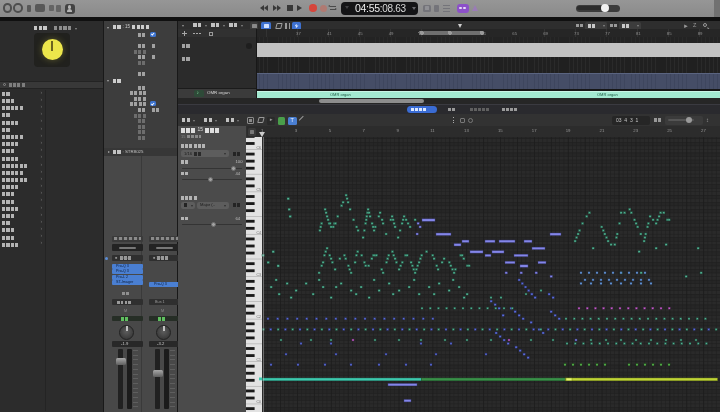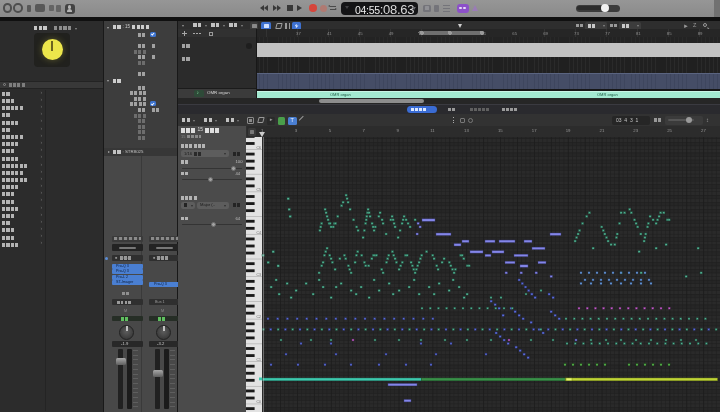--- a/index.html
+++ b/index.html
@@ -23,21 +23,21 @@
 <div style="left:287px;top:5px;width:6px;height:6px;background:#383838;"></div>
 <div style="left:296.5px;top:4.5px;width:0;height:0;border-top:3.5px solid transparent;border-bottom:3.5px solid transparent;border-left:5.5px solid #383838;"></div>
 <div style="left:309px;top:4px;width:7.5px;height:7.5px;border-radius:50%;background:#d5463c;"></div>
 <div style="left:319.5px;top:4.5px;width:7px;height:7px;border-radius:50%;background:#b07a72;"></div>
 <div style="left:329.5px;top:5.5px;width:6px;height:1.3px;background:#4a4a4a;"></div>
 <div style="left:329.5px;top:8.5px;width:6px;height:1.3px;background:#4a4a4a;"></div>
 <div style="left:328.2px;top:4.8px;width:0;height:0;border-top:1.5px solid transparent;border-bottom:1.5px solid transparent;border-right:2px solid #4a4a4a;"></div>
 <div style="left:335.3px;top:7.8px;width:0;height:0;border-top:1.5px solid transparent;border-bottom:1.5px solid transparent;border-left:2px solid #4a4a4a;"></div>
 <div style="left:341px;top:1.5px;width:77px;height:13.5px;background:#141416;border-radius:4px;"></div>
 <div style="left:345px;top:6px;width:0;height:0;border-left:2.0px solid transparent;border-right:2.0px solid transparent;border-top:3px solid #3f3f42;"></div>
-<div style="left:355px;top:3px;font-size:10.5px;color:#ededed;line-height:1;letter-spacing:-0.3px;">04:55<span style="font-size:13px;color:#d8d8d8;">:08.63</span></div>
+<div style="left:355px;top:3px;font-size:10.5px;color:#ededed;line-height:1;letter-spacing:-0.3px;">04:55<span style="font-size:10px;color:#d8d8d8;">:08.63</span></div>
 <div style="left:411.5px;top:6.5px;width:0;height:0;border-left:2.0px solid transparent;border-right:2.0px solid transparent;border-top:3px solid #6a6a6e;"></div>
 <div style="left:423px;top:4.5px;width:7.5px;height:7px;background:#74747a;border-radius:1.5px;"></div>
 <div style="left:424.8px;top:6.2px;width:4px;height:3.6px;background:#909095;border-radius:0.5px;"></div>
 <div style="left:433.5px;top:5px;width:5.5px;height:6.5px;background:#74747a;border-radius:1px;"></div>
 <div style="left:443px;top:5px;width:7px;height:1.4px;background:#74747a;"></div>
 <div style="left:443px;top:8px;width:7px;height:1.4px;background:#74747a;"></div>
 <div style="left:443px;top:11px;width:7px;height:1.4px;background:#74747a;"></div>
 <div style="left:457px;top:3.5px;width:11.5px;height:9px;background:#8c50c8;border-radius:3px;"></div>
 <div style="left:459.3px;top:6.8px;width:2.5px;height:2.5px;background:#e6d9f6;border-radius:1px;"></div>
 <div style="left:463.3px;top:6.8px;width:2.5px;height:2.5px;background:#e6d9f6;border-radius:1px;"></div>

